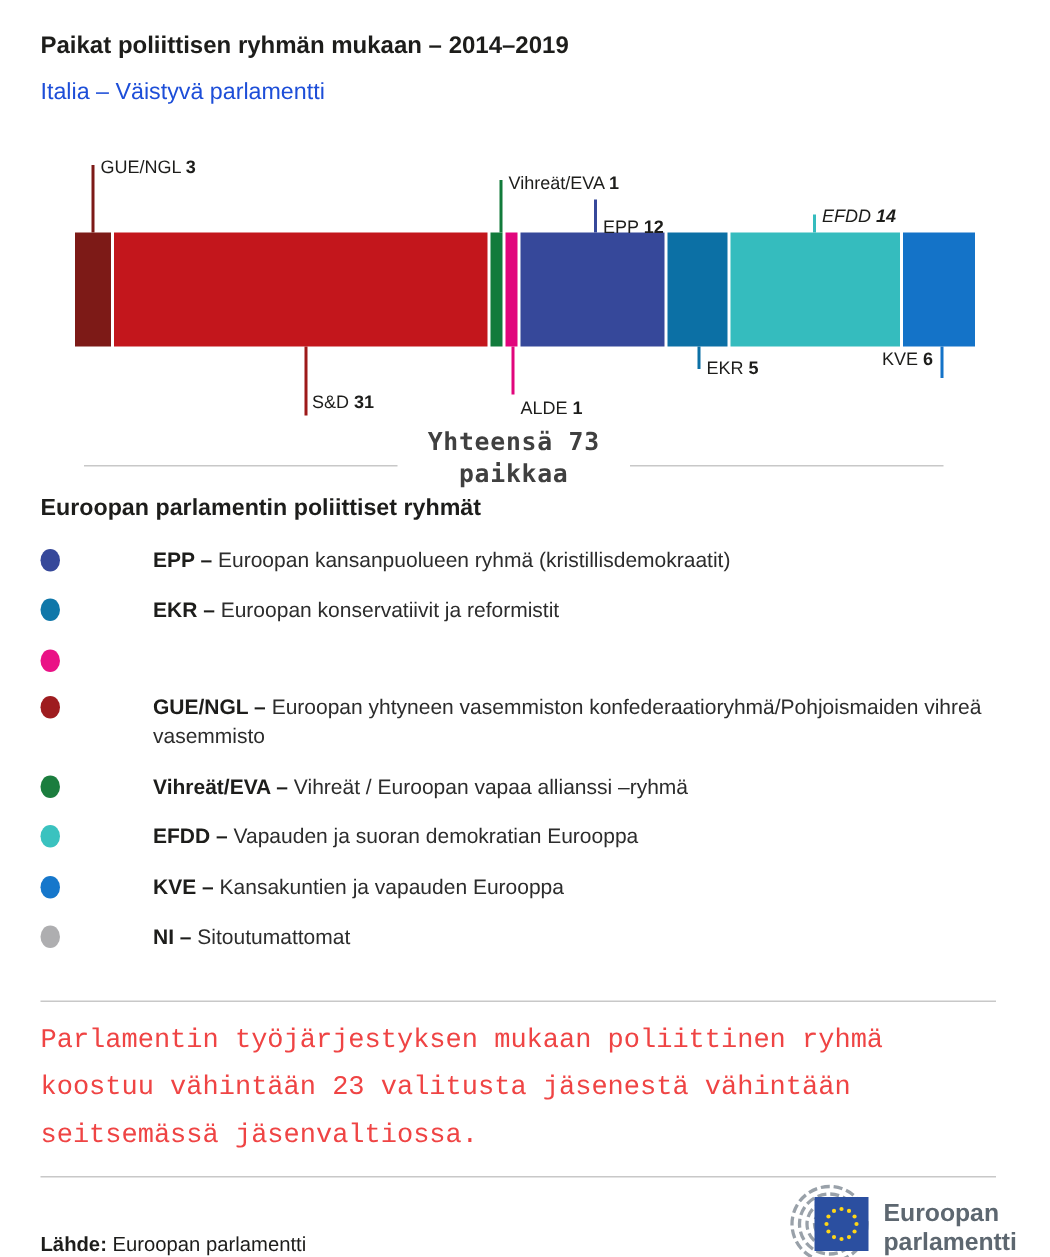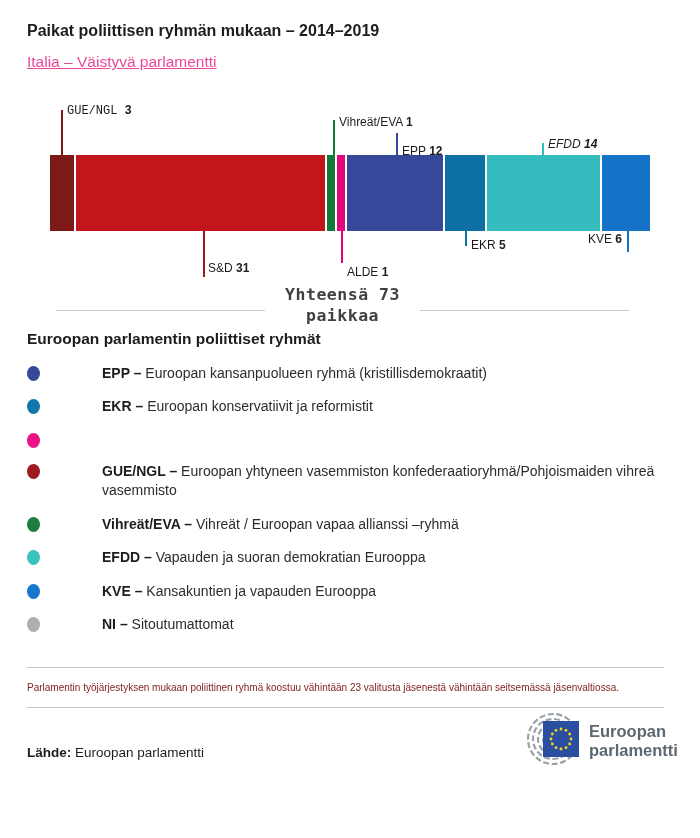--- a/index.html
+++ b/index.html
@@ -3,21 +3,21 @@
 <meta charset="utf-8">
 <style>
   html,body{margin:0;padding:0;background:#ffffff;}
   .page{
     position:relative;width:691px;height:838px;background:#ffffff;overflow:hidden;
     font-family:"Liberation Sans",sans-serif;color:#1d1d1b;
   }
   
   .header{padding:21px 27px 0 27px;}
   .title{margin:0;font-size:16px;font-weight:bold;line-height:1.2;color:#1d1d1b;}
-  .subtitle{margin:13px 0 0 0;font-size:15.5px;font-weight:normal;color:#ec4899;line-height:1.2;text-decoration:underline;}
+  .subtitle{margin:13px 0 0 0;font-size:15.5px;font-weight:normal;color:#1d4ed8;line-height:1.2;}
   
   .chart{position:relative;width:700px;height:180px;margin-top:30px;}
   .seat-bar{
     position:absolute;left:50px;top:53px;width:600px;height:76px;
     display:flex;gap:2px;
   }
   .seg{height:100%;}
   .callout-line{position:absolute;width:1.5px;}
   .callout-label{
     position:absolute;font-size:12px;color:#1d1d1b;white-space:nowrap;line-height:1;
@@ -38,21 +38,21 @@
   .dot{
     flex:0 0 auto;width:13px;height:15px;border-radius:50%;
     margin:2px 14px 0 0;
   }
   .legend-text{font-size:14px;line-height:19.5px;color:#2c2c2c;max-width:610px;padding-left:48px;}
   .legend-text b{color:#1d1d1b;font-weight:bold;}
   
   .rule{height:1px;background:#c8c8c8;margin:0 27px;}
   .rule.top{margin-top:32px;}
   .note{
-    margin:11px 27px;font-size:10px;color:#7f1d1d;line-height:1.75;max-width:650px;
+    margin:11px 27px;font-size:18px;color:#ef4444;line-height:1.75;max-width:650px;font-family:Liberation Mono, monospace;
   }
   .source-row{position:relative;height:62px;margin-top:2px;}
   .source{
     position:absolute;left:27px;bottom:12px;font-size:13.5px;color:#1d1d1b;
   }
   .source b{font-weight:bold;}
   .ep-logo{position:absolute;right:8px;top:0;}
 </style>
 </head>
 <body>
@@ -70,21 +70,21 @@
         <div class="seg" title="S&amp;D 31" style="flex-grow: 31; background-color: rgb(195, 22, 28);"></div>
         <div class="seg" title="Vihreät/EVA 1" style="flex-grow: 1; background-color: rgb(18, 123, 59);"></div>
         <div class="seg" title="ALDE 1" style="flex-grow: 1; background-color: rgb(225, 6, 124);"></div>
         <div class="seg" title="EPP 12" style="flex-grow: 12; background-color: rgb(54, 72, 154);"></div>
         <div class="seg" title="EKR 5" style="flex-grow: 5; background-color: rgb(12, 112, 165);"></div>
         <div class="seg" title="EFDD 14" style="flex-grow: 14; background-color: rgb(53, 188, 190);"></div>
         <div class="seg" title="KVE 6" style="flex-grow: 6; background-color: rgb(20, 115, 200);"></div>
       </div>
 
   <div class="callout-line" style="left: 61px; top: 8px; height: 45px; background-color: rgb(125, 26, 23);"></div>
-      <div class="callout-label" style="left: 67px; top: 3px; font-family: Liberation Mono, monospace;"><span>GUE/NGL </span><b>3</b></div>
+      <div class="callout-label" style="left: 67px; top: 3px;"><span>GUE/NGL </span><b>3</b></div>
       <div class="callout-line" style="left: 203px; top: 129px; height: 46px; background-color: rgb(157, 25, 25);"></div>
       <div class="callout-label" style="left: 208px; top: 160px;"><span>S&amp;D </span><b>31</b></div>
       <div class="callout-line" style="left: 333px; top: 18px; height: 35px; background-color: rgb(18, 123, 59);"></div>
       <div class="callout-label" style="left: 339px; top: 14px;"><span>Vihreät/EVA </span><b>1</b></div>
       <div class="callout-line" style="left: 341px; top: 129px; height: 32px; background-color: rgb(225, 6, 124);"></div>
       <div class="callout-label" style="left: 347px; top: 164px;"><span>ALDE </span><b>1</b></div>
       <div class="callout-line" style="left: 396px; top: 31px; height: 22px; background-color: rgb(54, 72, 154);"></div>
       <div class="callout-label" style="left: 402px; top: 43px;"><span>EPP </span><b>12</b></div>
       <div class="callout-line" style="left: 465px; top: 129px; height: 15px; background-color: rgb(12, 112, 165);"></div>
       <div class="callout-label" style="left: 471px; top: 137px;"><span>EKR </span><b>5</b></div>

